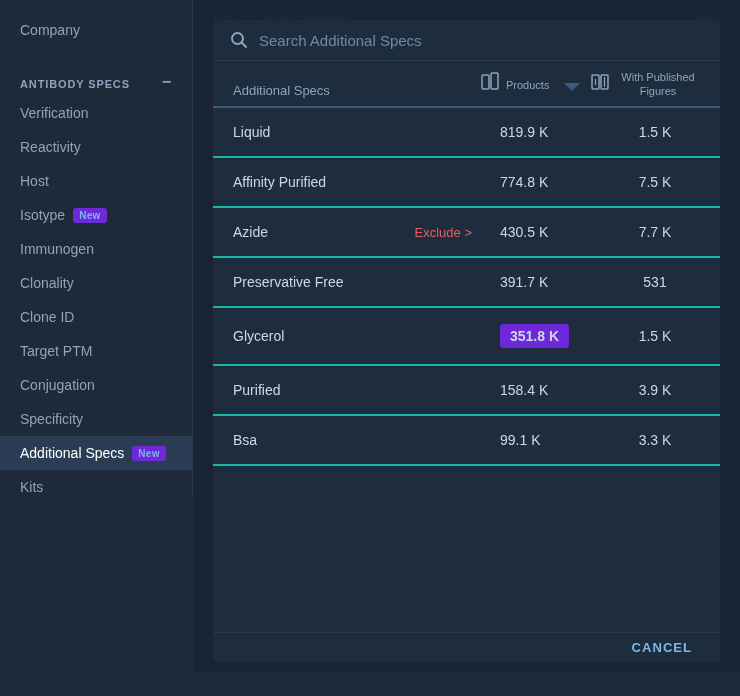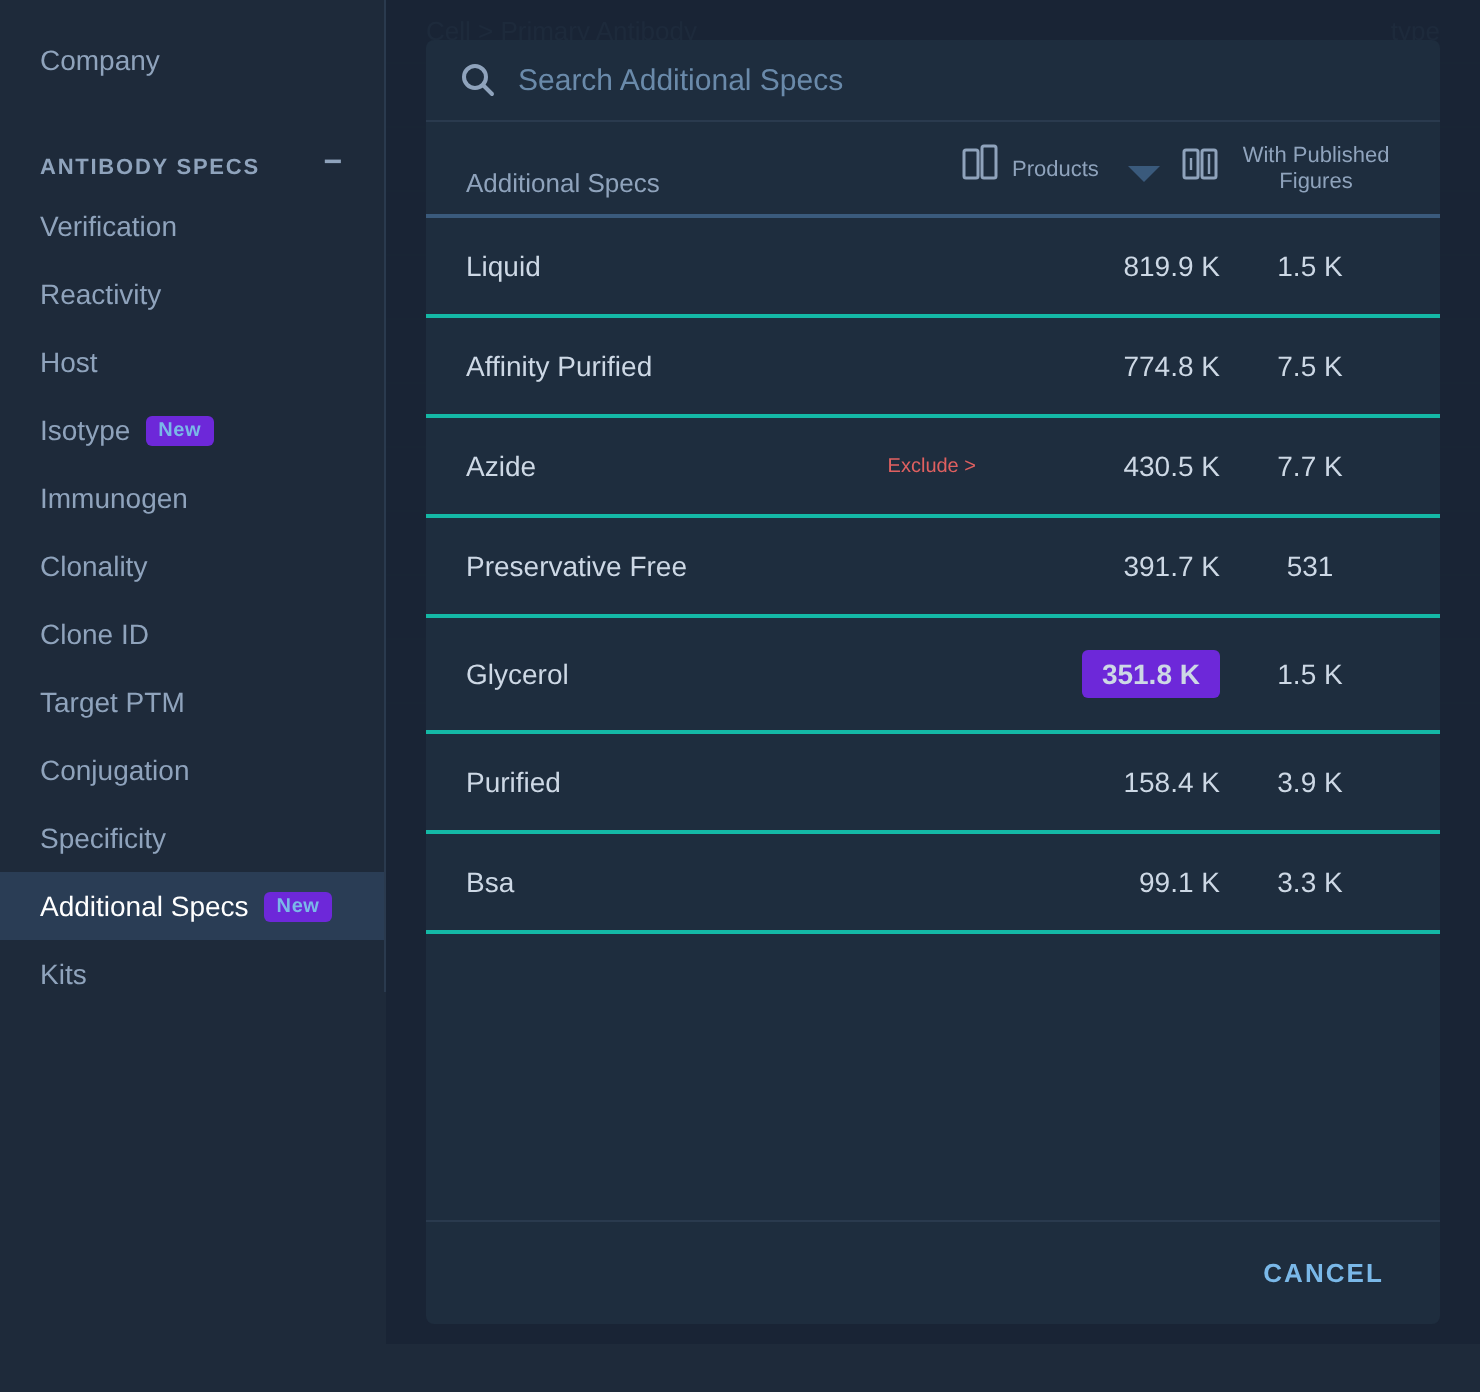--- a/index.html
+++ b/index.html
@@ -217,28 +217,28 @@
     }
 
     .spec-name {
       flex: 1;
       color: #cdd8e5;
       font-size: 14px;
     }
 
     .exclude-btn {
       color: #e06060;
-      font-size: 10px;
-      margin-right: 12px;
+      font-size: 13px;
+      margin-right: 28px;
       cursor: pointer;
     }
 
     .spec-products {
       width: 110px;
-      text-align: right;
+      text-align: left;
       color: #cdd8e5;
       font-size: 14px;
     }
 
     .spec-published {
       width: 90px;
       text-align: center;
       color: #cdd8e5;
       font-size: 14px;
     }
@@ -258,21 +258,21 @@
       border-left: 8px solid transparent;
       border-right: 8px solid transparent;
       border-top: 8px solid #3a5a7c;
       margin: 0 auto;
       position: relative;
       top: 2px;
     }
 
     
     .modal-footer {
-      padding: 14px 20px;
+      padding: 3px 20px;
       display: flex;
       justify-content: flex-end;
       border-top: 1px solid #2a3a4e;
       flex-shrink: 0;
     }
 
     .cancel-btn {
       color: #7ab8e8;
       font-size: 13px;
       font-weight: 600;

